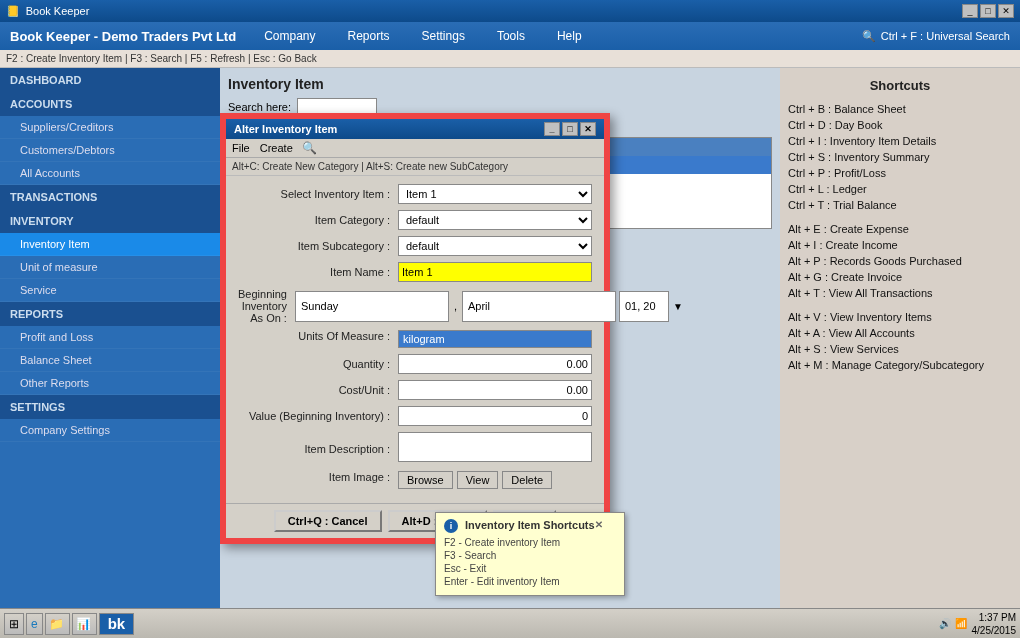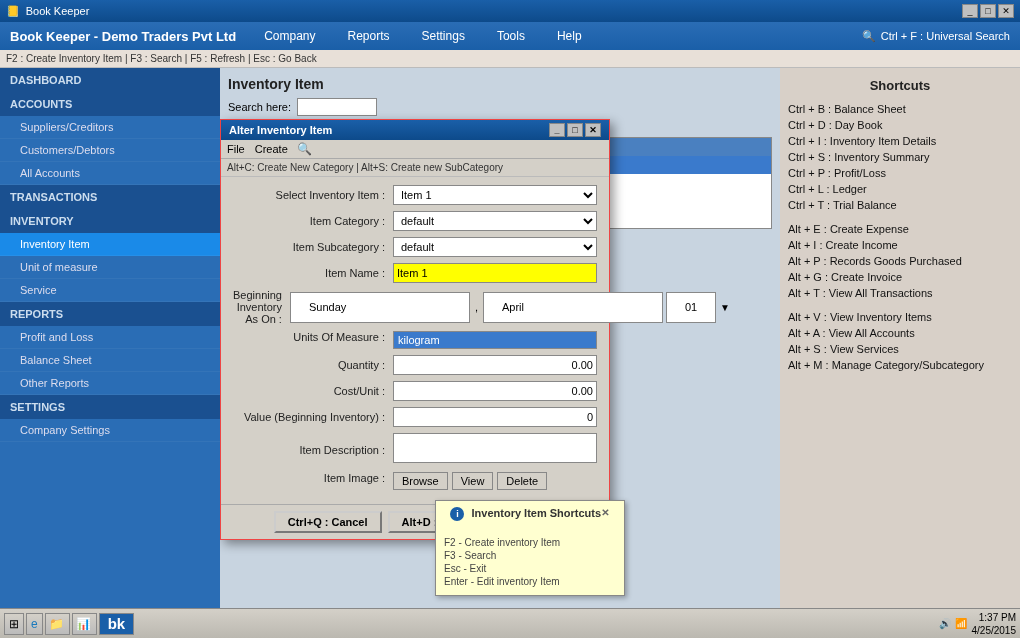--- a/index.html
+++ b/index.html
@@ -83,24 +83,24 @@
       width: 240px; background: #d8d0c8; padding: 10px 8px;
       flex-shrink: 0; overflow-y: auto;
     }
     .shortcuts-title { font-weight: bold; font-size: 13px; text-align: center; margin-bottom: 10px; color: #222; }
     .shortcut-item { font-size: 11px; color: #111; margin-bottom: 4px; }
     .shortcut-divider { height: 8px; }
 
     
     .alter-dialog {
       position: absolute;
-      top: 51px; left: 0px;
+      top: 45px; left: 0px;
       width: 390px;
       background: #d4d0c8;
-      border: 1px solid #ef4444;
+      border: 6px solid #ef4444;
       box-shadow: 4px 4px 10px rgba(0,0,0,0.4);
       z-index: 200;
     }
     .dialog-title-bar {
       background: linear-gradient(to bottom, #1a5fa8, #0d4a8a);
       color: white; padding: 3px 8px; font-size: 11px; font-weight: bold;
       display: flex; align-items: center; justify-content: space-between;
     }
     .dialog-menu-bar {
       background: #d4d0c8; border-bottom: 1px solid #aaa;
@@ -115,21 +115,21 @@
     .form-control { flex: 1; }
     .form-select {
       width: 100%; height: 20px; font-size: 11px; border: 1px solid #888;
       background: white; padding: 1px 3px;
     }
     .form-input {
       width: 100%; height: 20px; font-size: 11px; border: 1px solid #888;
       background: #ffff00; padding: 1px 3px;
     }
     .date-row { display: flex; gap: 3px; }
-    .date-part { flex: 1; height: 31px; font-size: 11px; border: 1px solid #888; background: white; padding: 1px 18px; }
+    .date-part { flex: 1; height: 31px; font-size: 11px; border: 1px solid #888; background: white; padding: 1px 5px; }
 
     .dropdown-list {
       width: 100%; border: 1px solid #888; background: #22c55e;
       font-size: 11px;
     }
     .dropdown-item { padding: 2px 4px; cursor: pointer; }
     .dropdown-item.selected { background: #3a7acc; color: white; }
     .form-input-number {
       width: 100%; height: 20px; font-size: 11px; border: 1px solid #888;
       background: white; padding: 1px 3px; text-align: right;
@@ -159,21 +159,21 @@
       position: absolute;
       bottom: 42px; right: 155px;
       background: #ffffd0;
       border: 1px solid #888;
       padding: 6px 8px;
       font-size: 10px;
       z-index: 300;
       box-shadow: 2px 2px 5px rgba(0,0,0,0.3);
       width: 190px;
     }
-    .tooltip-title { font-weight: bold; font-size: 11px; color: #333; margin-bottom: 16px; display: flex; justify-content: center; }
+    .tooltip-title { font-weight: bold; font-size: 11px; color: #333; margin-bottom: 4px; display: flex; justify-content: flex-start; }
     .tooltip-item { color: #444; margin-bottom: 2px; }
     .tooltip-close { cursor: pointer; color: #666; font-size: 10px; }
 
     
     .taskbar {
       position: fixed; bottom: 0; left: 0; right: 0; height: 30px;
       background: linear-gradient(to bottom, #d4d0c8, #bbb8b0);
       border-top: 1px solid #888; display: flex; align-items: center;
       padding: 0 4px; justify-content: space-between;
     }

